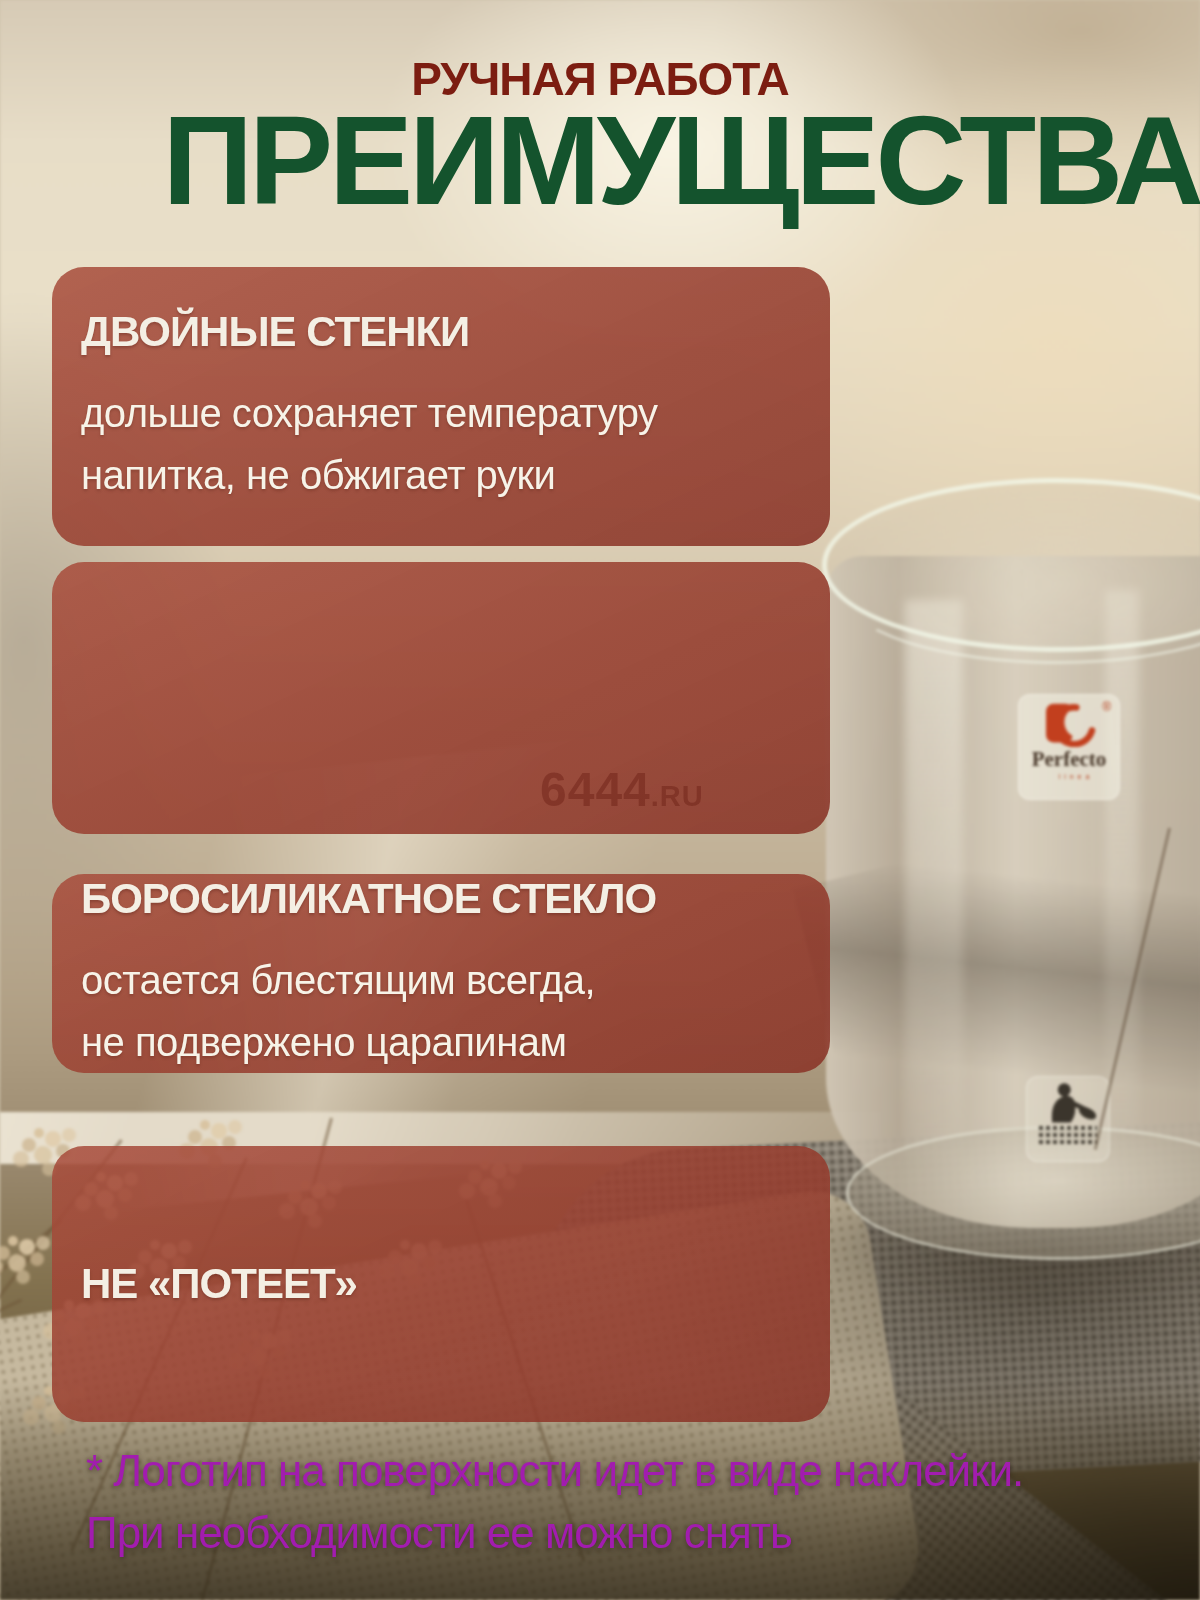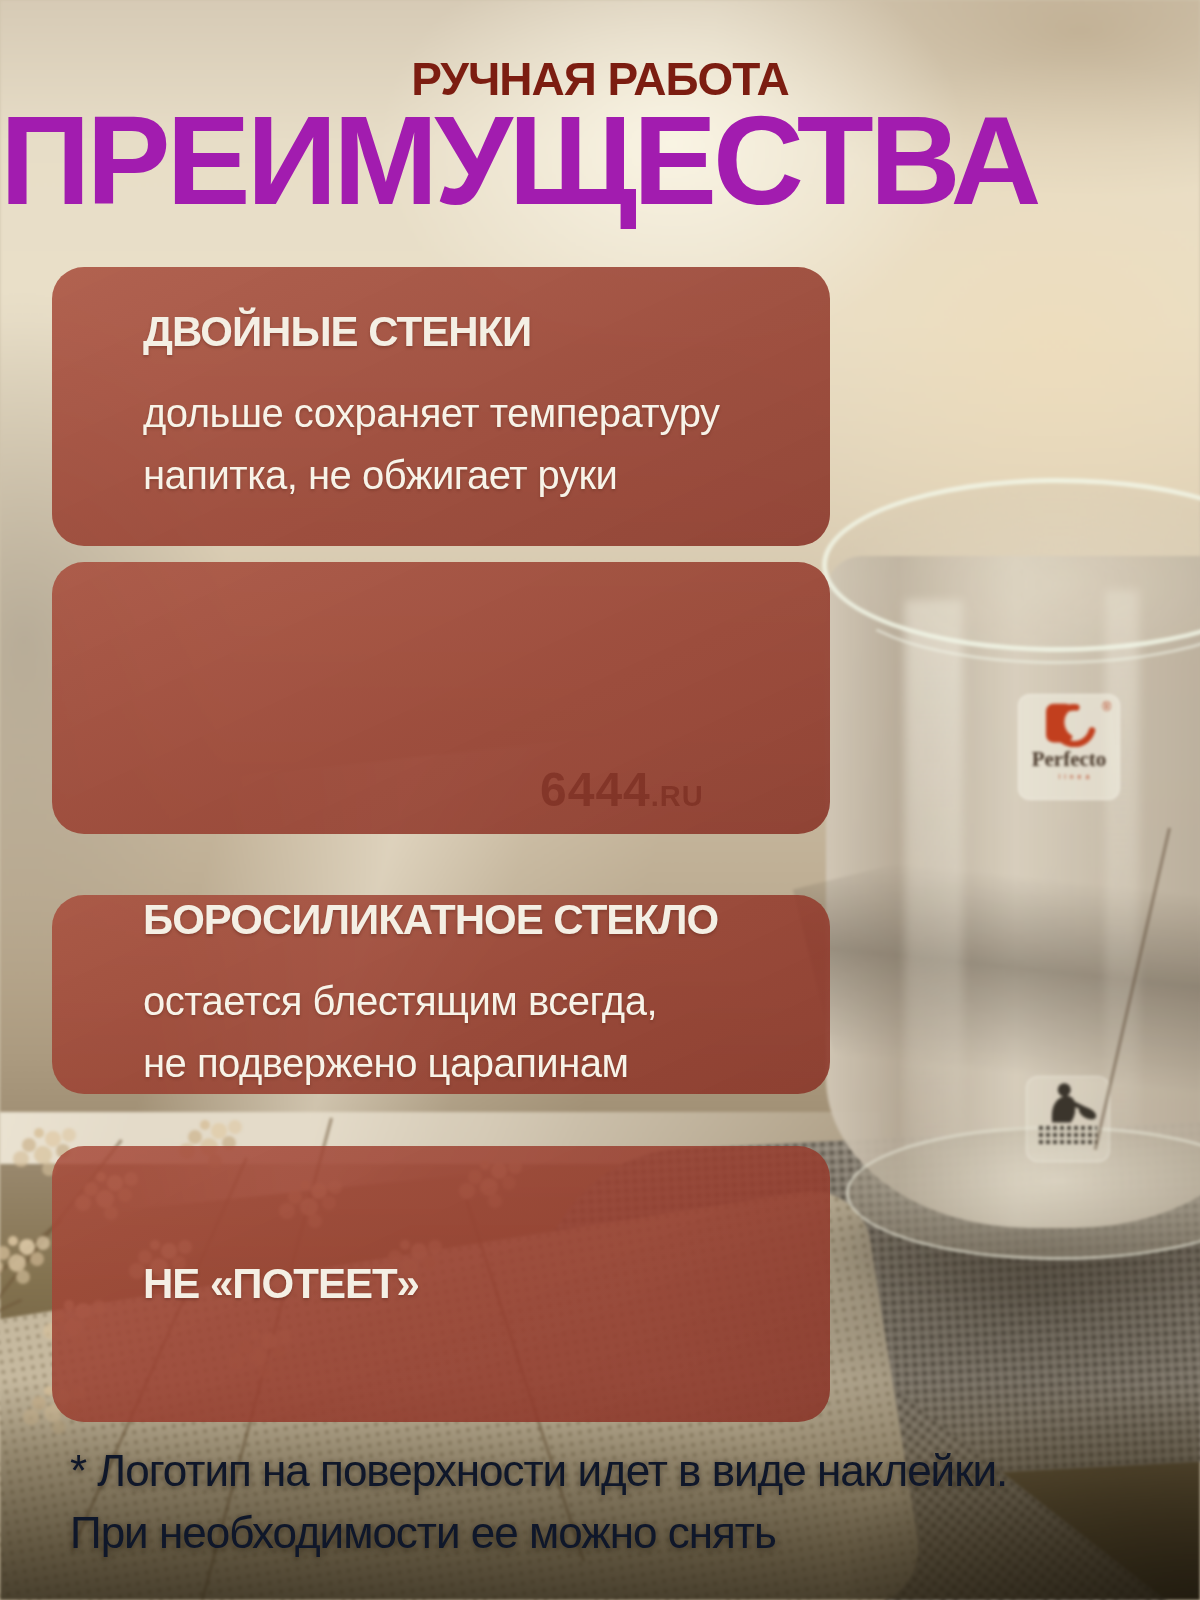--- a/index.html
+++ b/index.html
@@ -84,41 +84,41 @@
       30px 2px 0 2px rgba(222,202,168,.7);}
   .bottom-shade{position:absolute;left:0;top:1380px;width:1200px;height:220px;
     background:linear-gradient(180deg,rgba(74,62,38,0) 0%,rgba(74,62,38,.42) 35%,
                rgba(56,46,26,.7) 75%,rgba(44,36,20,.82) 100%);}
   .corner-shade{position:absolute;left:850px;top:1400px;width:350px;height:200px;
     background:radial-gradient(ellipse at 100% 100%,rgba(22,18,10,.6),rgba(22,18,10,0) 75%);}
 
   
   .kicker{left:0;top:52px;width:1200px;text-align:center;font-weight:bold;
     font-size:46px;letter-spacing:-1px;color:#7c1d11;}
-  .title{left:0;top:98px;width:1200px;margin:0;text-align:left;font-weight:bold;
-    font-size:126px;letter-spacing:-4px;line-height:1;color:#a21caf;}
+  .title{left:0;top:98px;width:1200px;margin:0;text-align:right;font-weight:bold;
+    font-size:126px;letter-spacing:-4px;line-height:1;color:#14532d;}
 
   .card{left:52px;width:778px;border-radius:32px;box-sizing:border-box;
     background:linear-gradient(155deg,rgba(168,77,60,.86) 0%,rgba(150,62,47,.88) 55%,rgba(138,55,42,.9) 100%);
-    display:flex;flex-direction:column;justify-content:center;padding:0 91px;}
+    display:flex;flex-direction:column;justify-content:center;padding:0 29px;}
   .card h2{margin:0;font-size:42px;font-weight:bold;letter-spacing:-1px;line-height:1.18;
     color:#f4efe4;white-space:pre-line;text-shadow:0 2px 3px rgba(80,30,20,.35);}
   .card p{margin:26px 0 0 0;font-size:40px;letter-spacing:-.5px;line-height:1.55;
     color:#f7f3e8;white-space:pre-line;text-shadow:0 2px 3px rgba(80,30,20,.3);}
   .card1{top:267px;height:279px;}
   .card2{top:562px;height:272px;}
-  .card3{top:895px;height:199px;}
+  .card3{top:874px;height:199px;}
   .card4{top:1146px;height:276px;}
 
   .watermark{left:540px;top:762px;color:rgba(102,26,16,.42);font-weight:bold;
     font-size:48px;letter-spacing:1px;}
   .wm-suffix{font-size:29px;}
 
-  .footnote{left:70px;top:1440px;width:1080px;font-size:44px;letter-spacing:-1px;
-    line-height:1.4;color:#0f172a;white-space:pre-line;
+  .footnote{left:86px;top:1440px;width:1080px;font-size:44px;letter-spacing:-1px;
+    line-height:1.4;color:#a21caf;white-space:pre-line;
     text-shadow:0 2px 6px rgba(35,28,14,.55);}
 </style>
 </head>
 <body>
 
 <div class="abs photo">
   <div class="bg-base"></div>
   <div class="bg-glow"></div>
   <div class="abs light-streak"></div>
   <div class="abs table-edge-band"></div>

